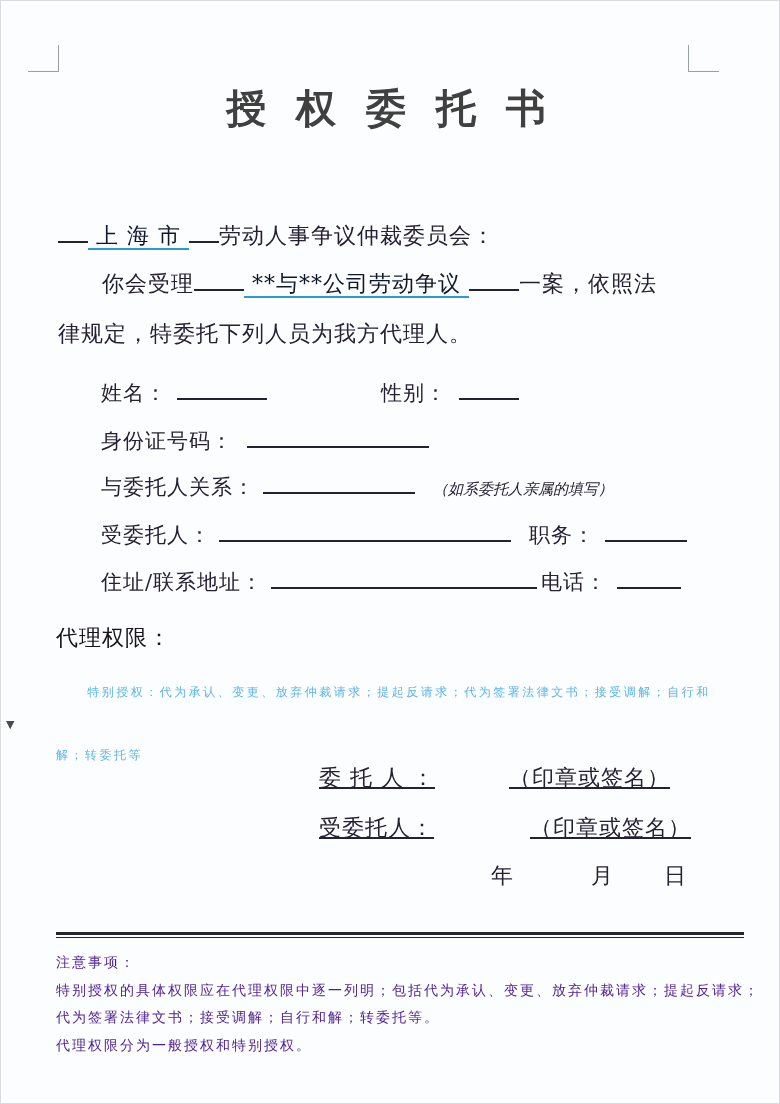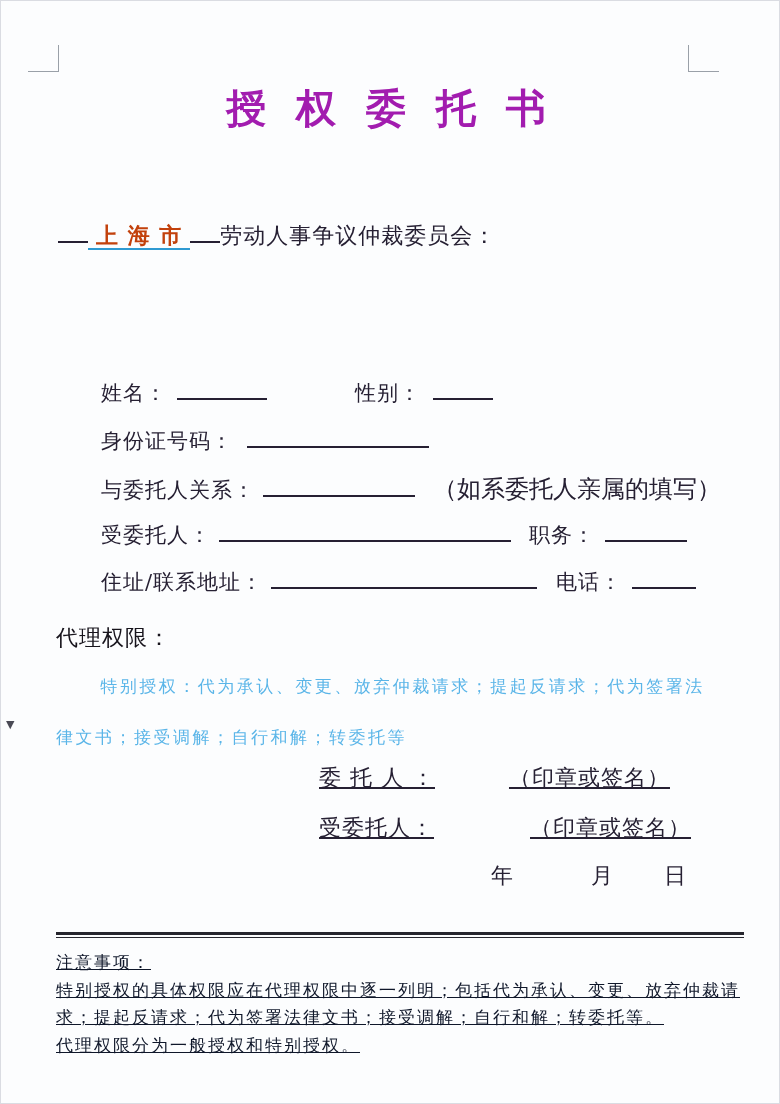--- a/index.html
+++ b/index.html
@@ -9,51 +9,51 @@
     border:1px solid #dadce2; box-sizing:border-box;
     font-family:"DejaVu Serif", serif;
   }
   
   .crop { position:absolute; width:30px; height:26px; }
   .crop-tl { left:27px; top:44px; border-right:1px solid #9aa0a8; border-bottom:1px solid #9aa0a8; }
   .crop-tr { left:687px; top:44px; border-left:1px solid #9aa0a8; border-bottom:1px solid #9aa0a8; }
 
   .title {
     position:absolute; left:0; right:0; top:80px; text-align:center;
-    font-size:40px; font-weight:700; letter-spacing:8px; color:#a21caf;
+    font-size:40px; font-weight:700; letter-spacing:8px; color:#404040;
   }
-  .blue-text { color:#c2410c;font-weight:bold; }
+  .blue-text { color:#0f172a; }
   .light-blue { color:#5ab5e8; }
 
   .blank {
     display:inline-block; border-bottom:2px solid #262033; height:2px;
   }
   .u-blue { border-bottom:2px solid #2e9ad2; padding:0 8px; }
 
   .salutation {
     position:absolute; left:57px; top:220px; font-size:22px; white-space:nowrap;
     letter-spacing:1px;
   }
   .intro {
     position:absolute; left:57px; top:258px; width:618px;
     font-size:22px; line-height:50px; text-indent:2em; letter-spacing:1px;
   }
 
   .row { position:absolute; left:100px; font-size:21px; white-space:nowrap; letter-spacing:1px; }
   .row1 { top:378px; } .row2 { top:426px; } .row3 { top:472px; }
   .row4 { top:520px; } .row5 { top:567px; }
-  .row .note { font-size:24px; margin-left:18px; letter-spacing:0; }
+  .row .note { font-size:15px; margin-left:18px; letter-spacing:0;font-style:italic; }
 
   .authority-heading {
     position:absolute; left:55px; top:622px; font-size:22px; font-weight:400;
     letter-spacing:1px; color:#17141c;
   }
   .special {
     position:absolute; left:55px; top:660px; width:660px;
-    font-size:17px; line-height:51px; text-indent:2.6em; letter-spacing:2.5px;
+    font-size:12px; line-height:63px; text-indent:2.6em; letter-spacing:2.5px;
   }
 
   .outline-marker {
     position:absolute; left:5px; top:718px; font-size:11px; color:#4a4a55;
     line-height:11px; cursor:pointer;
   }
 
   .sig { position:absolute; font-size:22px; white-space:nowrap; letter-spacing:1px;text-decoration:underline; }
   .sig1 { left:318px; top:762px; }
   .sig2 { left:318px; top:812px; }
@@ -63,45 +63,46 @@
   .date-row .y { position:absolute; left:490px; }
   .date-row .m { position:absolute; left:590px; }
   .date-row .d { position:absolute; left:663px; }
 
   .note-sep {
     position:absolute; left:55px; top:931px; width:688px; height:2px;
     border-top:3px solid #26262e; border-bottom:1px solid #26262e;
   }
   .notes {
     position:absolute; left:55px; top:948px; width:706px;
-    font-size:17px; line-height:27.5px; letter-spacing:2px; color:#0f172a;text-decoration:underline;
+    font-size:14px; line-height:27.5px; letter-spacing:2px; color:#4c1d95;
   }
 </style>
 </head>
 <body>
 
 <div class="page">
 
   <div class="crop crop-tl"></div>
   <div class="crop crop-tr"></div>
 
   <div class="title">授 权 委 托 书</div>
 
   <div class="salutation"><span class="blank" style="width:30px;"></span><span class="blue-text u-blue">上 海 市</span><span class="blank" style="width:30px;"></span><span>劳动人事争议仲裁委员会：</span></div>
 
+  <div class="intro"><span>你会受理</span><span class="blank" style="width:50px;"></span><span class="blue-text u-blue">**与**公司劳动争议</span><span class="blank" style="width:50px;"></span><span>一案，依照法律规定，特委托下列人员为我方代理人。</span></div>
 
-  <div class="row row1"><span>姓名：</span><span class="blank" style="width:90px; margin-left:10px;"></span><span style="margin-left:88px;">性别：</span><span class="blank" style="width:60px; margin-left:12px;"></span></div>
+  <div class="row row1"><span>姓名：</span><span class="blank" style="width:90px; margin-left:10px;"></span><span style="margin-left:114px;">性别：</span><span class="blank" style="width:60px; margin-left:12px;"></span></div>
 
   <div class="row row2"><span>身份证号码：</span><span class="blank" style="width:182px; margin-left:14px;"></span></div>
 
   <div class="row row3"><span>与委托人关系：</span><span class="blank" style="width:152px; margin-left:8px;"></span><span class="note">（如系委托人亲属的填写）</span></div>
 
   <div class="row row4"><span>受委托人：</span><span class="blank" style="width:292px; margin-left:8px;"></span><span style="margin-left:18px;text-align:center;">职务：</span><span class="blank" style="width:82px; margin-left:10px;"></span></div>
 
-  <div class="row row5"><span>住址/联系地址：</span><span class="blank" style="width:266px; margin-left:8px;"></span><span style="margin-left:19px;">电话：</span><span class="blank" style="width:64px; margin-left:10px;"></span></div>
+  <div class="row row5"><span>住址/联系地址：</span><span class="blank" style="width:266px; margin-left:8px;"></span><span style="margin-left:4px;">电话：</span><span class="blank" style="width:64px; margin-left:10px;"></span></div>
 
   <div class="authority-heading">代理权限：</div>
 
   <div class="special light-blue">特别授权：代为承认、变更、放弃仲裁请求；提起反请求；代为签署法律文书；接受调解；自行和解；转委托等</div>
 
   <div class="outline-marker">▼</div>
 
   <div class="sig sig1"><span>委 托 人 ：</span><span class="hint1">（印章或签名）</span></div>
 
   <div class="sig sig2"><span>受委托人：</span><span class="hint2">（印章或签名）</span></div>

